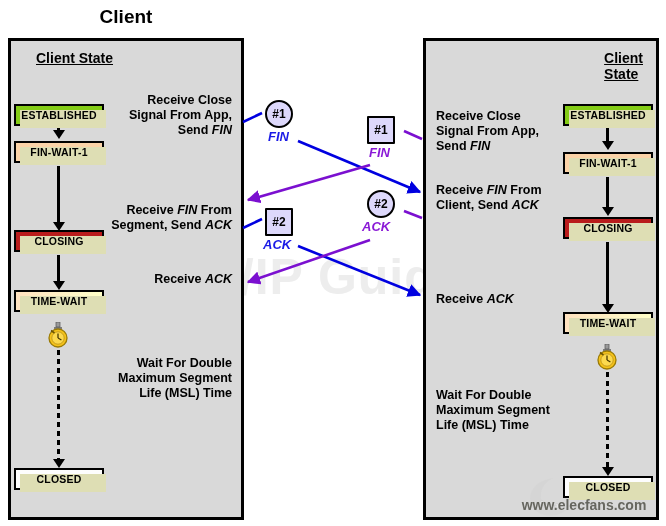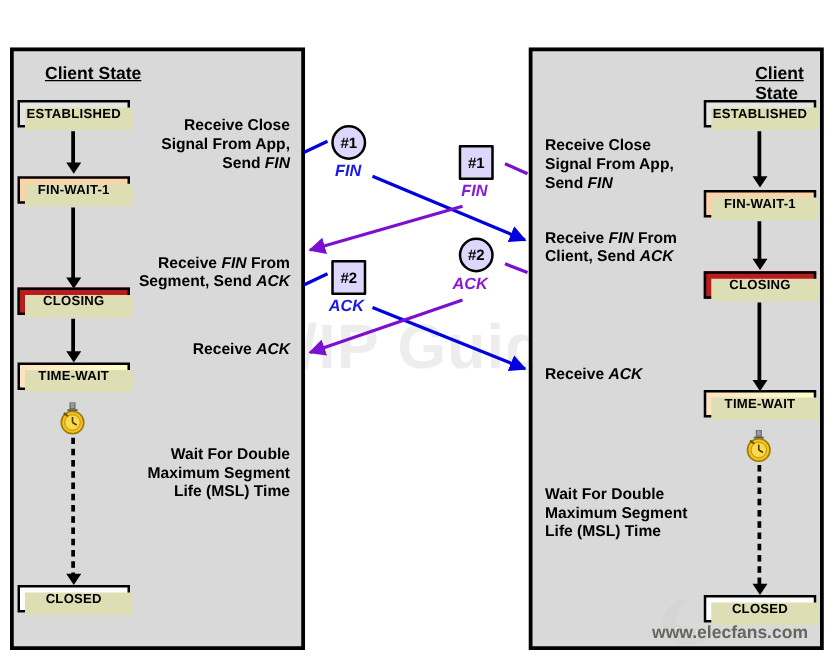--- a/index.html
+++ b/index.html
@@ -38,21 +38,21 @@
   #hd-client{left:36px;top:50px;}
   #hd-server{left:643px;top:50px;transform:translateX(-100%);}
 
   
   .sbox{position:absolute;height:22px;border:2px solid #000;
         box-sizing:border-box;z-index:8;
         display:flex;align-items:center;justify-content:center;
         font-size:10.5px;font-weight:bold;letter-spacing:.2px;}
   .sbox::after{content:"";position:absolute;left:4px;top:4px;
                width:100%;height:100%;background:#dedeb4;z-index:-1;}
-  .c-green{background:#e5e5e5;}
+  .c-green{background:#84cc16;margin-top:24px;}
   .c-orange{background:#fbd3a8;}
   .c-yellow{background:#b91c1c;}
   .c-peach{background:linear-gradient(to right,#ffe2c0,#ffffc8);}
   .c-white{background:#fdfdfd;}
 
   
   .vline{position:absolute;width:3px;background:#000;z-index:7;}
   .vhead{position:absolute;width:0;height:0;z-index:7;
          border-left:6px solid transparent;border-right:6px solid transparent;
          border-top:9px solid #000;}
@@ -84,20 +84,21 @@
   .lbl-blue{color:#1a1ae6;}
   .lbl-purple{color:#8a1ad6;}
 </style>
 </head>
 <body>
 
 <div class="stage">
 
   <div class="wm-guide">The TCP/IP Guide</div>
 
+  <div class="coltitle" id="title-client">Client</div>
 
   <div class="panel" id="panel-client"></div>
   <div class="panel" id="panel-server"></div>
 
   <div class="panel-hd" id="hd-client">Client State</div>
   <div class="panel-hd" id="hd-server">Client State</div>
 
   <div class="sbox c-green" style="left:14px;top:80px;width:90px;">ESTABLISHED</div>
   <div class="vline" style="left:57px;top:105px;height:27px;"></div>
   <div class="vhead" style="left:53px;top:130px;"></div>

